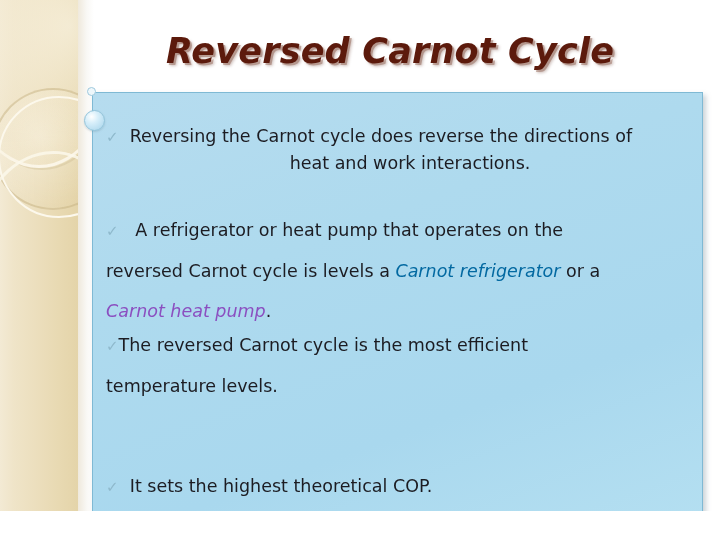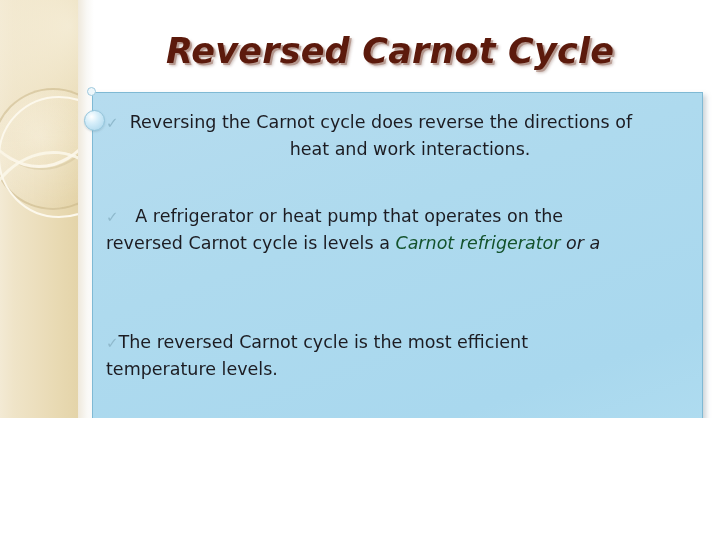--- a/index.html
+++ b/index.html
@@ -10,21 +10,21 @@
   body {
     width: 720px;
     height: 539px;
     overflow: hidden;
     font-family: "Liberation Sans", sans-serif;
   }
 
   #slide {
     position: relative;
     width: 720px;
-    height: 418px;
+    height: 511px;
     background: #ffffff;
     overflow: hidden;
   }
 
   
   #left-band {
     position: absolute;
     left: 0;
     top: 0;
     width: 78px;
@@ -163,40 +163,39 @@
     font-size: 17.5px;
     line-height: 26px;
     color: #1c1c22;
   }
   .check {
     color: #8fb9cc;
     font-size: 15px;
     font-weight: normal;
   }
   .em-orange {
-    color: #14532d;
+    color: #0369a1;
     font-style: italic;
   }
   .em-purple {
     color: #8b4fc0;
     font-style: italic;
   }
   .em-dark {
-    font-style: italic;
     color: #1c1c22;
   }
 
   #b1 { left: 106px; top: 109px;  width: 580px; }
   #b2 { left: 106px; top: 203px;  width: 580px; }
-  #b3 { left: 106px; top: 329px;  width: 580px; }
+  #b3 { left: 106px; top: 318px;  width: 580px; }
   #b4 { left: 106px; top: 459px;  width: 580px; }
 
   .line { display: block; white-space: nowrap; }
   .ind-2 { padding-left: 28px; text-align: center; }
-  .ind-0 { padding-left: 0; }
+  .ind-0 { padding-left: 0; margin-top: 14px; }
 </style>
 </head>
 <body>
 
 <div id="slide">
 
   <div id="left-band">
     <div class="deco-circle" id="deco-big-shadow"></div>
     <div class="deco-circle" id="deco-big"></div>
     <div class="deco-circle" id="deco-small"></div>
@@ -212,21 +211,25 @@
   <div id="edge-bubble"></div>
 
   <div class="bullet" id="b1">
     <span class="line ind-0"><span class="check">✓</span>&nbsp; <span>Reversing the Carnot cycle does reverse the directions of</span></span>
     <span class="line ind-2">heat and work interactions.</span>
   </div>
 
   <div class="bullet" id="b2">
     <span class="line ind-0"><span class="check">✓</span>&nbsp;&nbsp; <span>A refrigerator or heat pump that operates on the</span></span>
     <span class="line ind-0"><span>reversed Carnot cycle is levels a </span><span class="em-orange">Carnot refrigerator</span><span class="em-dark"> or a</span></span>
+    <span class="line ind-0"><span class="em-purple">Carnot heat pump</span><span>.</span></span>
   </div>
 
   <div class="bullet" id="b3">
     <span class="line ind-0"><span class="check">✓</span><span>The reversed Carnot cycle is the most efficient</span></span>
     <span class="line ind-0">temperature levels.</span>
   </div>
 
+  <div class="bullet" id="b4">
+    <span class="line ind-0"><span class="check">✓</span>&nbsp; <span>It sets the highest theoretical COP.</span></span>
+  </div>
 
 </div>
 
 </body></html>

